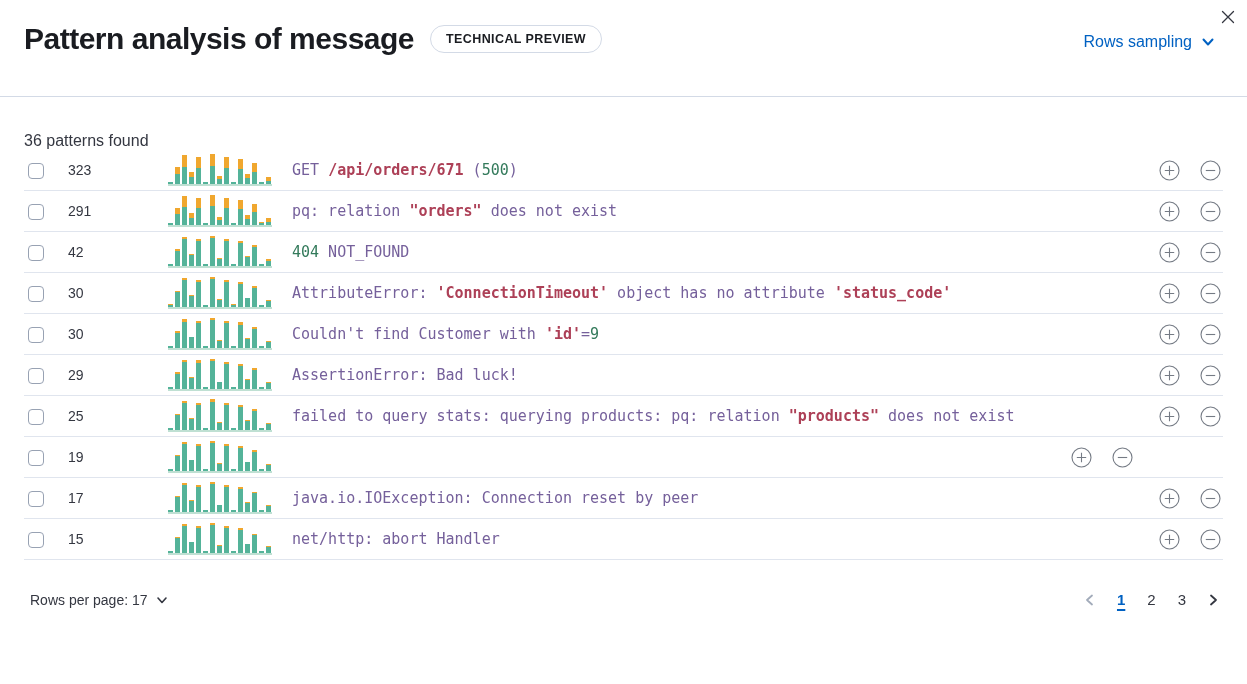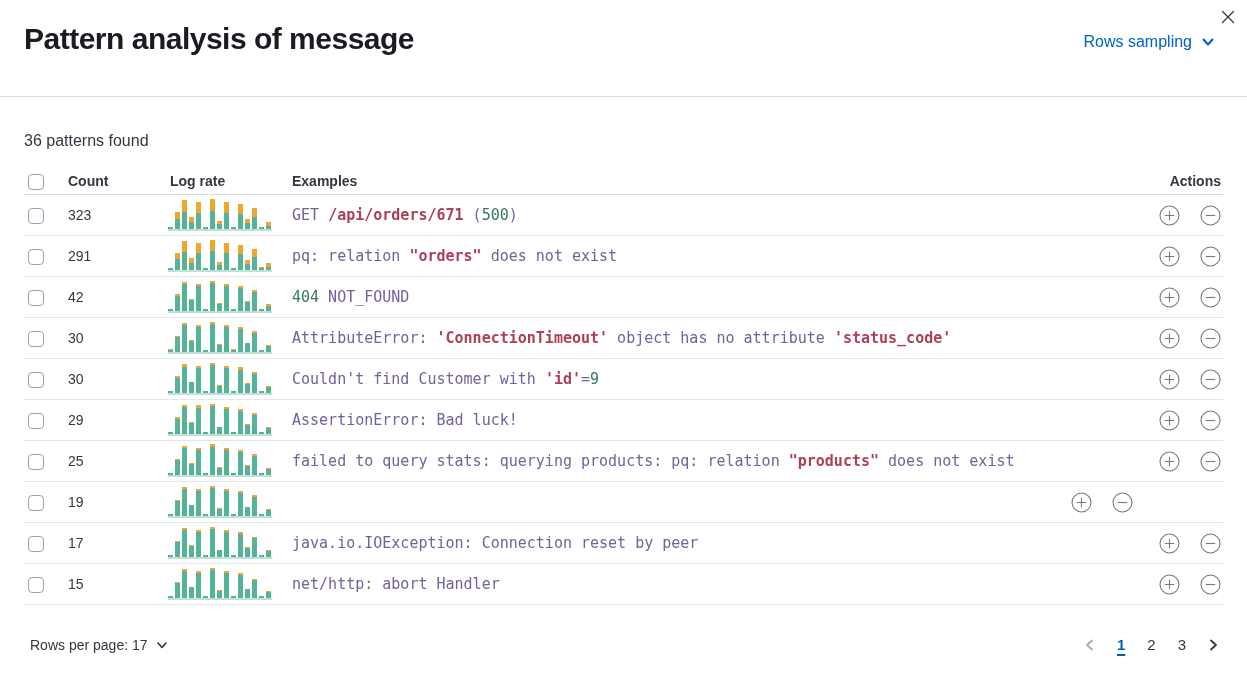--- a/index.html
+++ b/index.html
@@ -68,40 +68,34 @@
 
   <button class="close-btn">
     <svg width="16" height="16" viewBox="0 0 16 16">
       <path d="M2.5 2.5 L13.5 13.5 M13.5 2.5 L2.5 13.5" stroke="#343741" stroke-width="1.3" fill="none" stroke-linecap="round"></path>
     </svg>
   </button>
 
   <header class="flyout-header">
     <div class="title-row">
       <h1 class="page-title">Pattern analysis of message</h1>
+      <span class="badge">TECHNICAL PREVIEW</span>
     </div>
     <button class="sampling">
       <span>Rows sampling</span>
       <svg width="14" height="14" viewBox="0 0 14 14">
         <polyline points="2.5,4.5 7,9.5 11.5,4.5" fill="none" stroke="#0061C2" stroke-width="2" stroke-linecap="round" stroke-linejoin="round"></polyline>
       </svg>
     </button>
   </header>
 
   <main class="flyout-body">
     <p class="summary">36 patterns found</p>
 
     <div>
-      <div class="grid-row thead">
-        <div class="cell"><span class="checkbox"></span></div>
-        <div class="th">Count</div>
-        <div class="th">Log rate</div>
-        <div class="th">Examples</div>
-        <div class="th actions-h">Actions</div>
-      </div>
       <div>
   <div class="grid-row data-row">
     <div class="cell"><span class="checkbox"></span></div>
     <div class="cell count-cell">323</div>
     <div class="chart-cell">
       <div class="chart">
                 <div class="bar">
                   <div class="seg-o" style="height: 0px;"></div>
                   <div class="seg-g" style="height: 2px;"></div>
                 </div>

